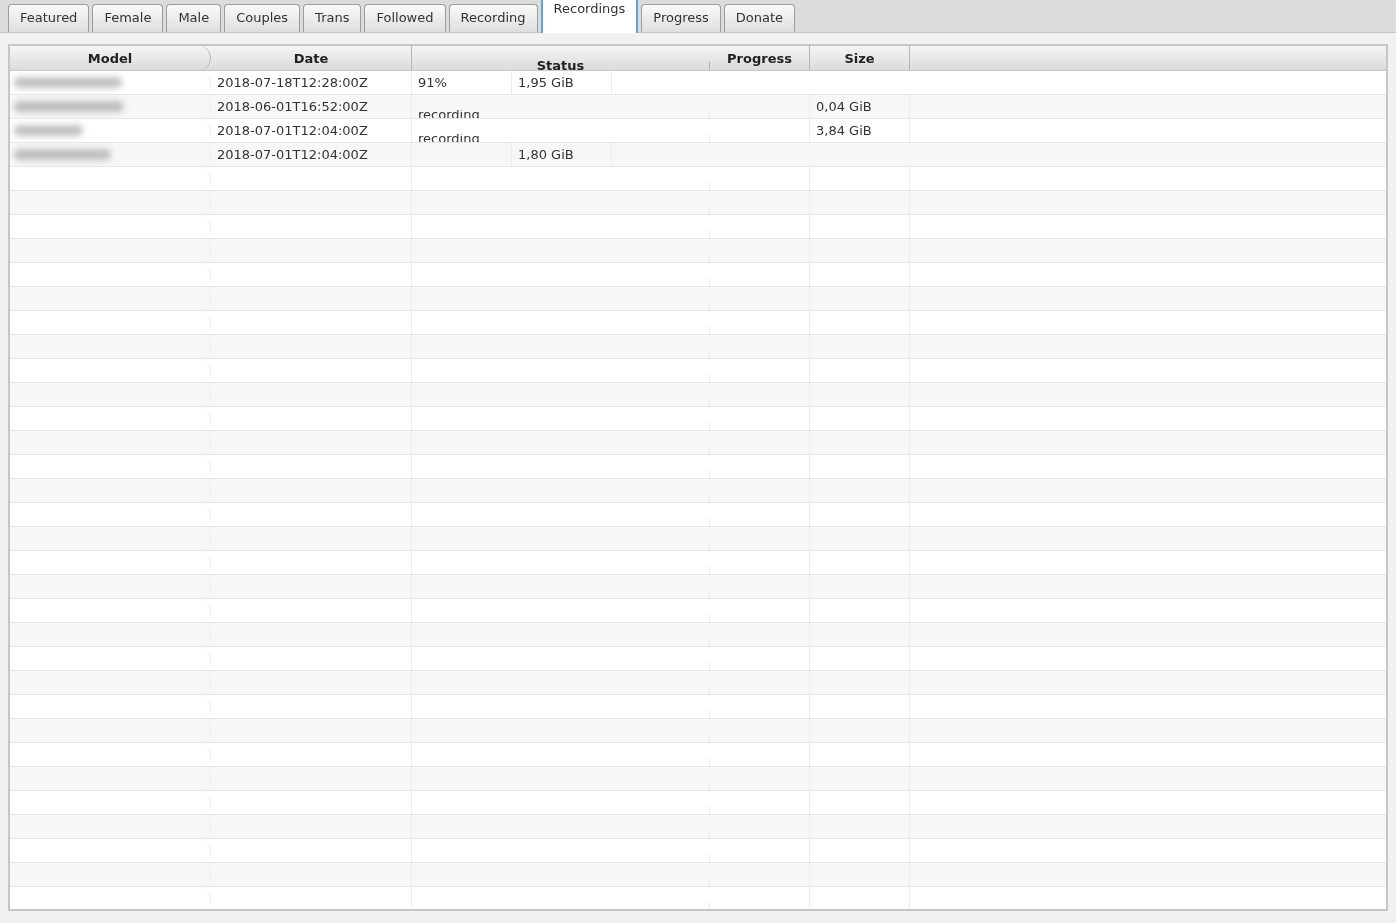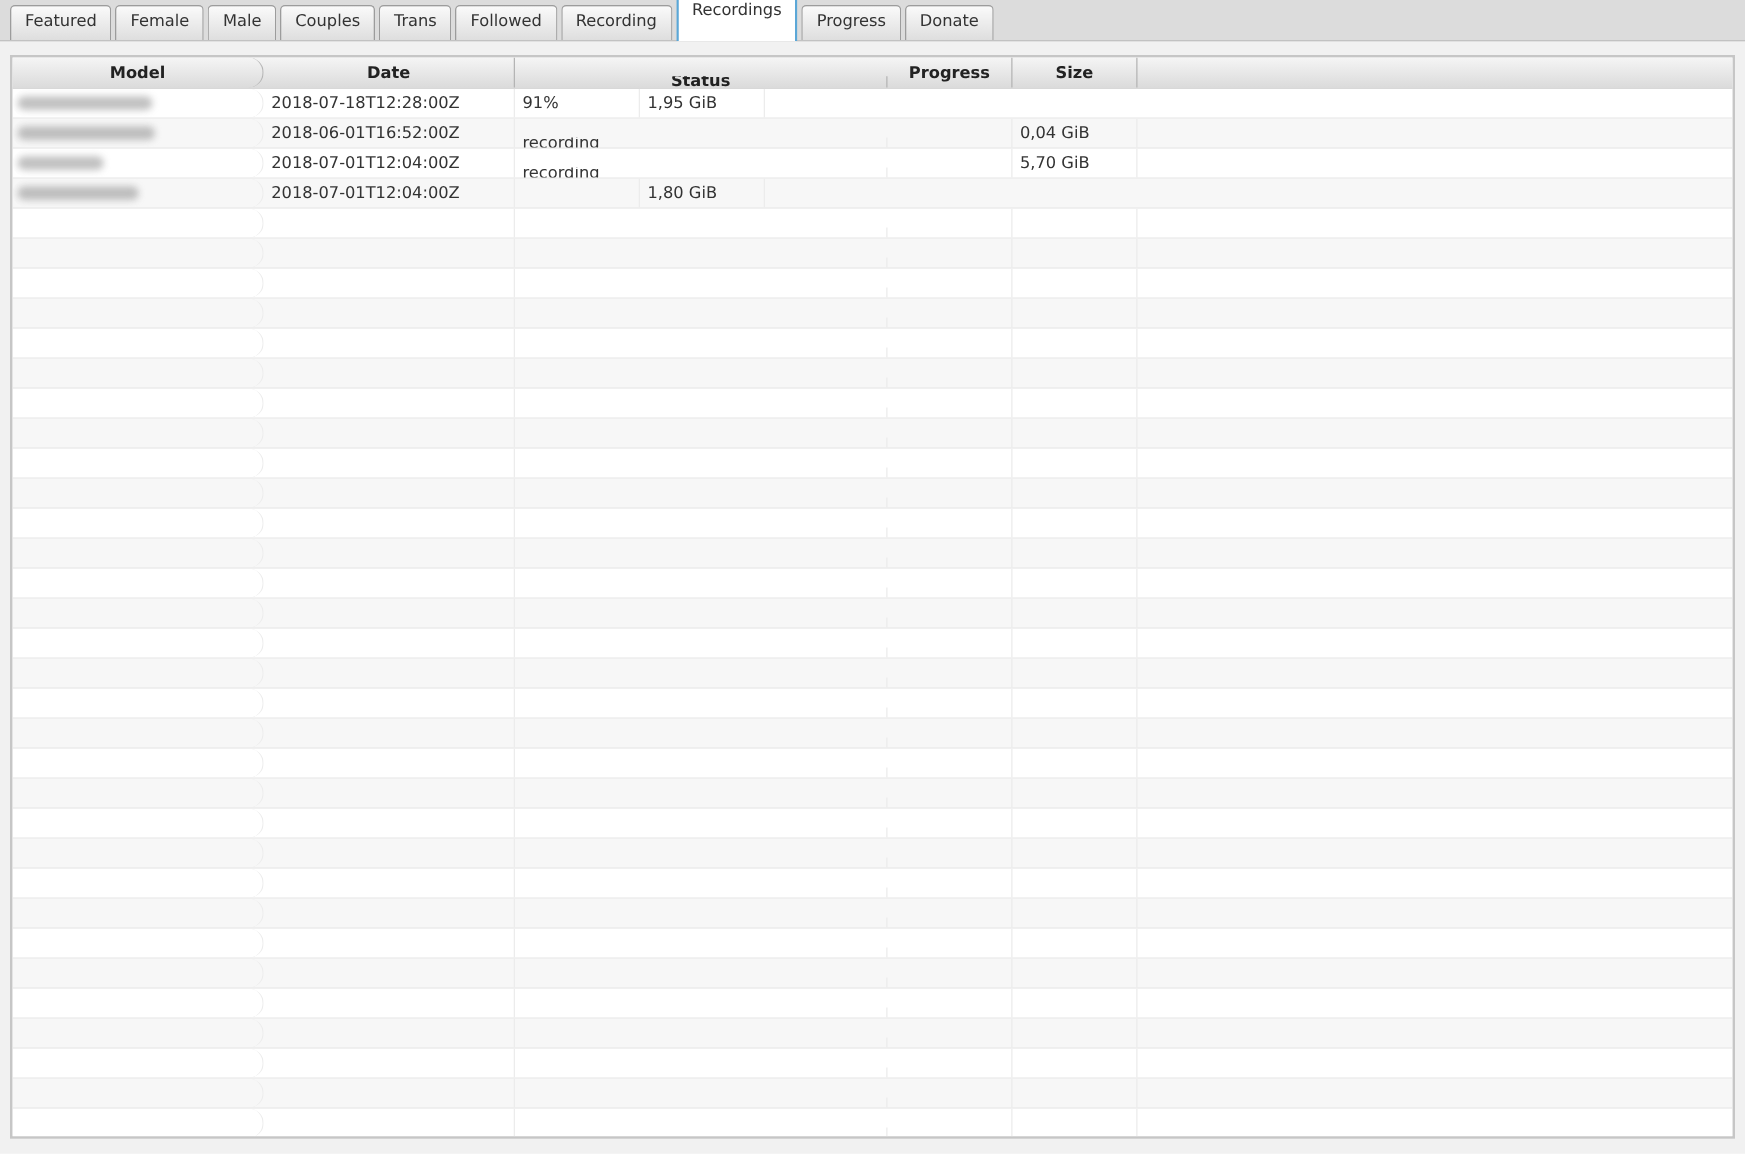--- a/index.html
+++ b/index.html
@@ -187,21 +187,21 @@
     <div class="td c-size">0,04 GiB</div>
     <div class="td c-fill"></div>
   </div>
       <div class="tr">
     <div class="td c-model">
       <span class="blob" style="width: 69px;"></span>
     </div>
     <div class="td c-date">2018-07-01T12:04:00Z</div>
     <div class="td c-status">recording</div>
     <div class="td c-progress"></div>
-    <div class="td c-size">5,70 GiB</div>
+    <div class="td c-size">3,84 GiB</div>
     <div class="td c-fill"></div>
   </div>
       <div class="tr">
     <div class="td c-model">
       <span class="blob" style="width: 97px;"></span>
     </div>
     <div class="td c-date">2018-07-01T12:04:00Z</div>
     <div class="td c-progress"></div>
     <div class="td c-size">1,80 GiB</div>
     <div class="td c-fill"></div>

